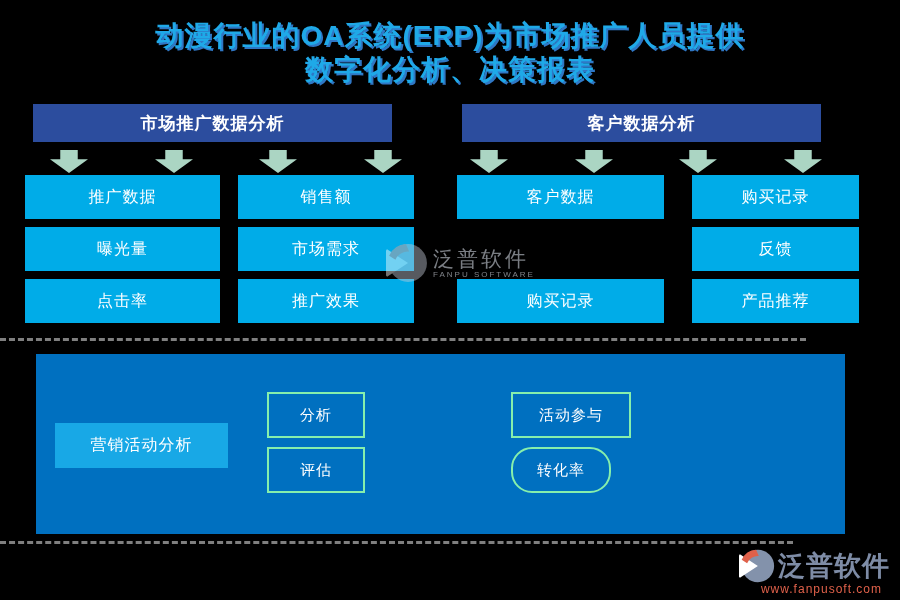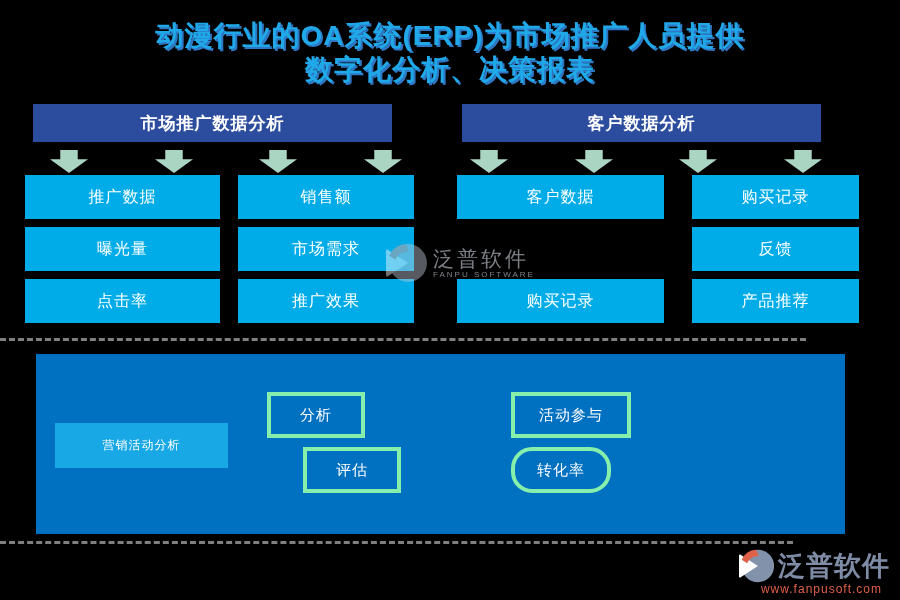--- a/index.html
+++ b/index.html
@@ -42,28 +42,28 @@
   .r1{top:175px}.r2{top:227px}.r3{top:279px}
 
   
   .dash1 { position:absolute; top:338px; left:0; width:806px; border-top:3px dashed #7f7f7f; }
   .dash2 { position:absolute; top:541px; left:0; width:793px; border-top:3px dashed #7f7f7f; }
 
   
   .bigbox { position:absolute; left:36px; top:354px; width:809px; height:180px; background:#0070c0; }
   .campaign {
     position:absolute; left:19px; top:69px; width:173px; height:45px; background:#18a8e6;
-    color:#fff; font-size:12px; display:flex; align-items:center; justify-content:center; letter-spacing:1px;
+    color:#fff; font-size:16px; display:flex; align-items:center; justify-content:center; letter-spacing:1px;
   }
   .obox {
-    position:absolute; width:98px; height:46px; border:4px solid #86efac; box-sizing:border-box;
+    position:absolute; width:98px; height:46px; border:2px solid #86efac; box-sizing:border-box;
     color:#fff; font-size:15px; display:flex; align-items:center; justify-content:center; letter-spacing:1px;
   }
   .obox.analysis      {left:231px; top:38px;}
-  .obox.evaluate      {left:231px; top:93px;margin-left:36px;}
+  .obox.evaluate      {left:231px; top:93px;}
   .obox.participation {left:475px; top:38px; width:120px;}
   .obox.conversion    {left:475px; top:93px; width:100px;border-radius:21px;}
 
   
   .watermark {
     position:absolute; left:386px; top:242px; display:flex; align-items:center; gap:5px;
     opacity:.6; pointer-events:none;
   }
   .watermark svg { width:42px; height:42px; opacity:.75; }
   .wm-text .cn { font-size:21px; color:#ccd2dc; letter-spacing:3px; line-height:22px; }

